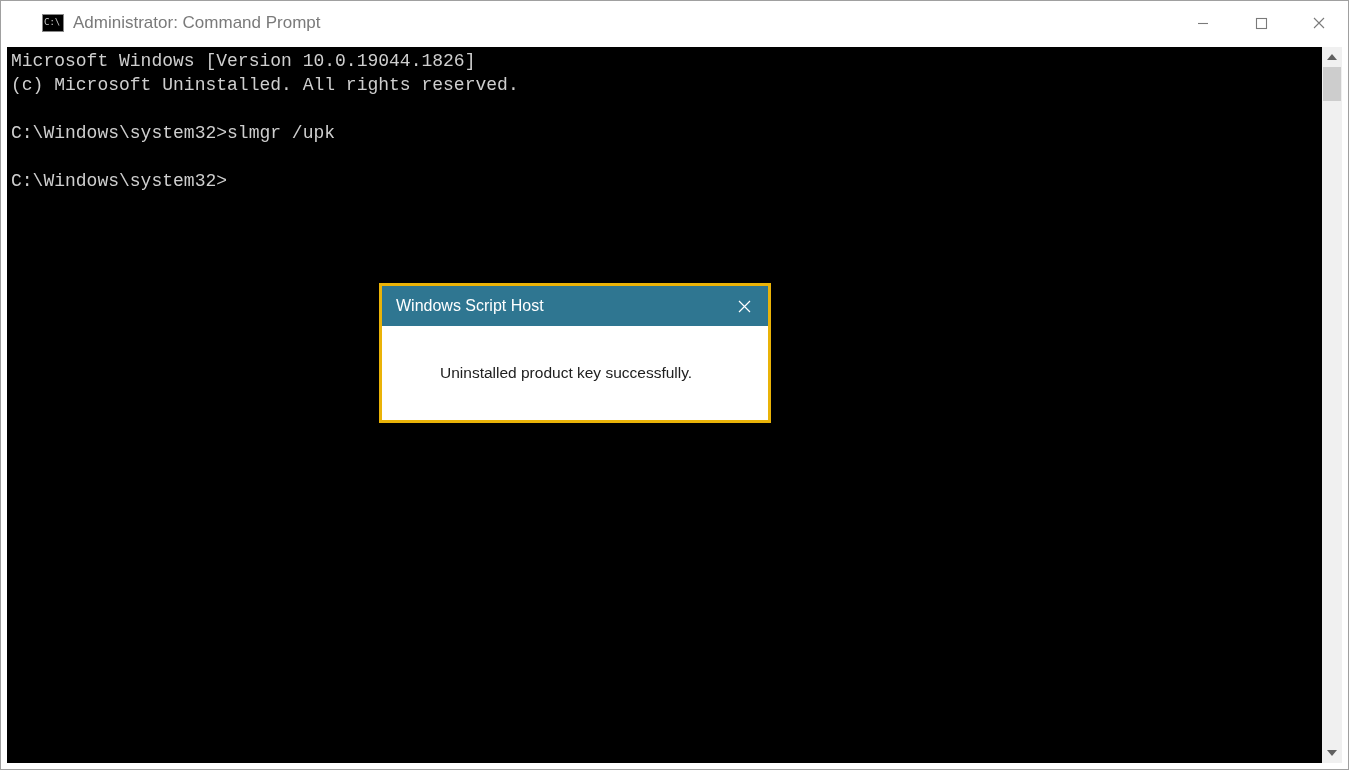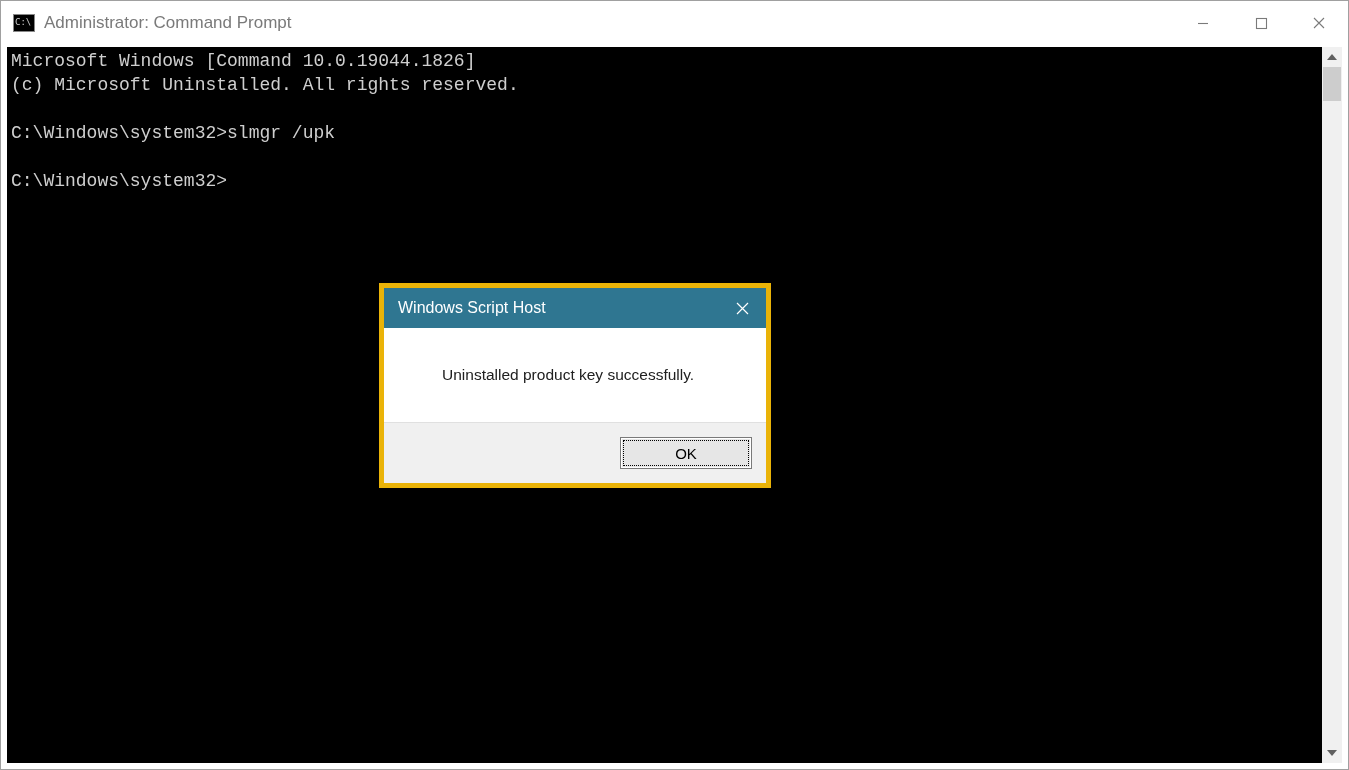--- a/index.html
+++ b/index.html
@@ -4,21 +4,21 @@
 <style>
   * { margin: 0; padding: 0; box-sizing: border-box; }
   html, body { width: 1349px; height: 770px; font-family: "Segoe UI", Tahoma, sans-serif; background: #fff; overflow: hidden; }
 
   
   .window {
     position: absolute; left: 0; top: 0; width: 1349px; height: 770px;
     border: 1px solid #a0a0a0; background: #fff;
   }
   .titlebar {
-    height: 44px; display: flex; align-items: center; background: #fff;
+    height: 44px; display: flex; align-items: center; background: #fff; padding-left: 29px;
   }
   .titlebar-icon {
     width: 22px; height: 18px; margin: 0 9px 0 12px; background: #000;
     border: 1px solid #888; position: relative; flex-shrink: 0;
   }
   .titlebar-icon::before {
     content:"C:\\"; color:#ccc; font: 9px/1 Consolas, monospace;
     position:absolute; left:1px; top:3px;
   }
   .titlebar-text { font-size: 17px; color: #7a7a7a; font-weight: 400; }
@@ -40,21 +40,21 @@
   }
   .sb-btn { height:20px; display:flex; align-items:center; justify-content:center; background:#f0f0f0; color:#606060; }
   .sb-track { flex:1; background:#f0f0f0; position:relative; }
   .sb-thumb { position:absolute; left:1px; right:1px; top:0; height:34px; background:#cdcdcd; }
   .sb-btn svg { fill: currentColor; }
 
   
   .dialog {
     position:absolute; left:378px; top:282px; width:392px;
     background:#fff; box-shadow: 3px 3px 12px rgba(0,0,0,.45);
-    border: 5px solid #eab308;
+    border: 3px solid #eab308;
   }
   .dlg-titlebar {
     height:40px; background:#2f7691; color:#fff; display:flex; align-items:center;
     padding-left:14px; font-size:16px;
   }
   .dlg-close {
     margin-left:auto; width:48px; height:100%; display:flex; align-items:center; justify-content:center;
     color:#fff;
   }
   .dlg-close svg { stroke: currentColor; stroke-width:1.2; fill:none; }
@@ -92,21 +92,21 @@
       </div>
       <div class="win-btn close">
         <svg width="14" height="14" viewBox="0 0 14 14">
             <path d="M2 2 L12 12 M12 2 L2 12"></path>
           </svg>
       </div>
     </div>
   </div>
 
   <div class="console-wrap">
-    <div class="console"><span>Microsoft Windows [Command 10.0.19044.1826]</span>
+    <div class="console"><span>Microsoft Windows [Version 10.0.19044.1826]</span>
 <span>(c) Microsoft Uninstalled. All rights reserved.</span>
 <span></span>
 <span>C:\Windows\system32&gt;slmgr /upk</span>
 <span></span>
 <span>C:\Windows\system32&gt;</span></div>
 
     <div class="scrollbar">
       <div class="sb-btn">
         <svg width="10" height="6" viewBox="0 0 10 6">
             <path d="M0 6 L5 0 L10 6 Z"></path>
@@ -128,18 +128,15 @@
       <span>Windows Script Host</span>
       <div class="dlg-close">
         <svg width="13" height="13" viewBox="0 0 13 13">
             <path d="M1 1 L12 12 M12 1 L1 12"></path>
           </svg>
       </div>
     </div>
     <div class="dlg-body">
       <span>Uninstalled product key successfully.</span>
     </div>
-    <div class="dlg-footer">
-      <button class="ok-btn">OK</button>
-    </div>
   </div>
 
 </div>
 
 </body></html>

